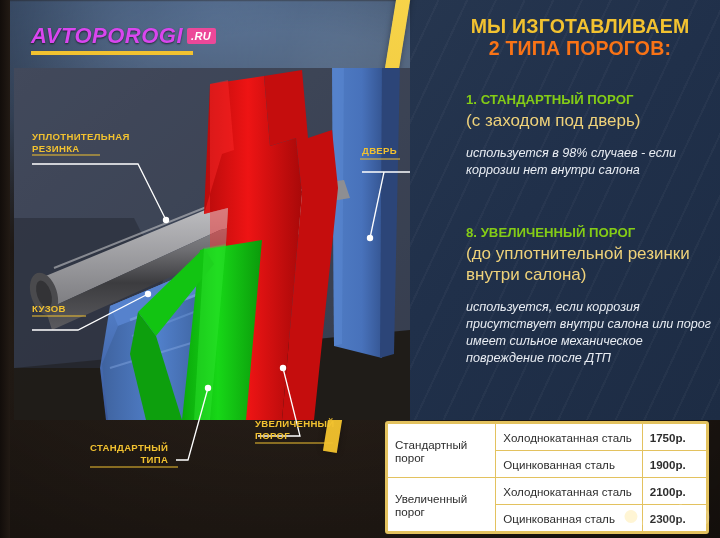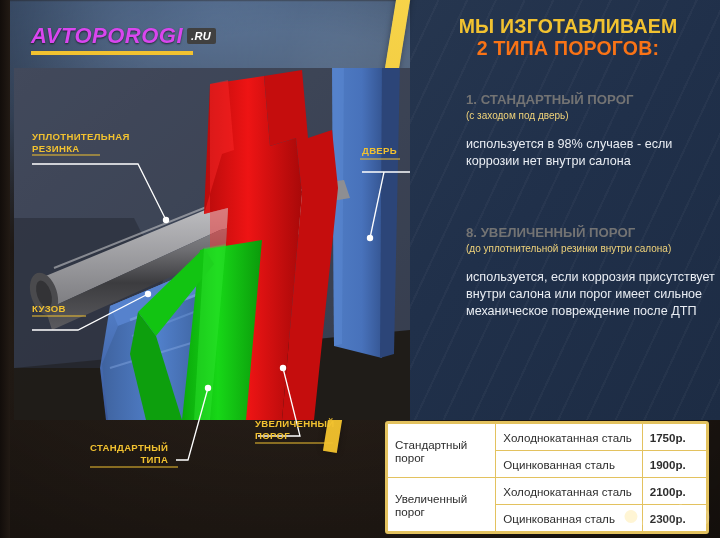--- a/index.html
+++ b/index.html
@@ -34,51 +34,51 @@
   .panel-clip{position:absolute;left:0;top:0;width:100%;height:100%;
     clip-path:polygon(70px 0,100% 0,100% 100%,0 100%);}
 
   
   .gold-stripe{position:absolute;left:398px;top:-12px;width:14px;height:470px;
     background:linear-gradient(180deg,#f7d44a,#e8b92b);
     transform:rotate(9.2deg);transform-origin:top center;
     box-shadow:0 0 6px rgba(0,0,0,.35);}
 
   
-  .head{position:absolute;left:432px;top:16px;width:272px;text-align:center;
+  .head{position:absolute;left:444px;top:16px;width:272px;text-align:center;
     line-height:1.12;}
   .head .l1{display:block;font-size:19.5px;font-weight:bold;color:#f2c230;
     letter-spacing:.2px;}
   .head .l2{display:block;font-size:19.5px;font-weight:bold;color:#f97316;
     letter-spacing:.2px;}
 
   
   .blk{position:absolute;left:466px;width:250px;}
-  .blk .ttl{font-size:13.2px;font-weight:bold;color:#737373;line-height:1.25;}
-  .blk .sub{font-size:10px;color:#efd27a;line-height:1.26;margin-top:1px;}
-  .blk .body{font-size:12.6px;color:#e9edf3;line-height:1.34;margin-top:14px;}
+  .blk .ttl{font-size:13.2px;font-weight:bold;color:#84cc16;line-height:1.25;}
+  .blk .sub{font-size:17px;color:#efd27a;line-height:1.26;margin-top:1px;}
+  .blk .body{font-size:12.6px;color:#e9edf3;line-height:1.34;margin-top:14px;font-style:italic;}
   #blk1{top:92px;}
   #blk2{top:225px;}
 
   
   .table-wrap{position:absolute;left:385px;top:421px;width:320px;
     background:#ffffff;border:2px solid #e3c25f;border-radius:3px;}
   table.prices{border-collapse:collapse;width:100%;}
   table.prices td{border:1px solid #e3c25f;padding:0 7px;
     font-size:11.6px;color:#2d2d2d;height:26px;vertical-align:middle;}
   td.cat{width:104px;font-size:13.2px;color:#3a3a3a;line-height:1.12;}
   td.mat{width:150px;font-size:11.3px;}
   td.pr{width:56px;font-weight:bold;font-size:12.4px;color:#1a1a1a;}
 
   
   .logo{position:absolute;left:31px;top:23px;}
   .logo-row{display:flex;align-items:center;}
   .logo-txt{font-size:22px;font-weight:bold;font-style:italic;color:#d946ef;
     letter-spacing:.5px;text-shadow:0 1px 2px rgba(0,0,0,.6);}
-  .logo-ru{margin-left:4px;background:#404040;color:#fff;font-size:11px;
+  .logo-ru{margin-left:4px;background:#ec4899;color:#fff;font-size:11px;
     font-weight:bold;font-style:italic;padding:2px 5px 2px 4px;border-radius:2px;
     letter-spacing:.3px;}
   .logo-bar{width:162px;height:4px;background:#f2c230;margin-top:2px;}
 
   
   .diagram{position:absolute;left:14px;top:68px;width:396px;height:352px;
     overflow:hidden;background:#3c4354;}
   .diagram svg{display:block;}
 
   .dlabel{position:absolute;color:#f2c230;font-size:9.6px;font-weight:bold;

